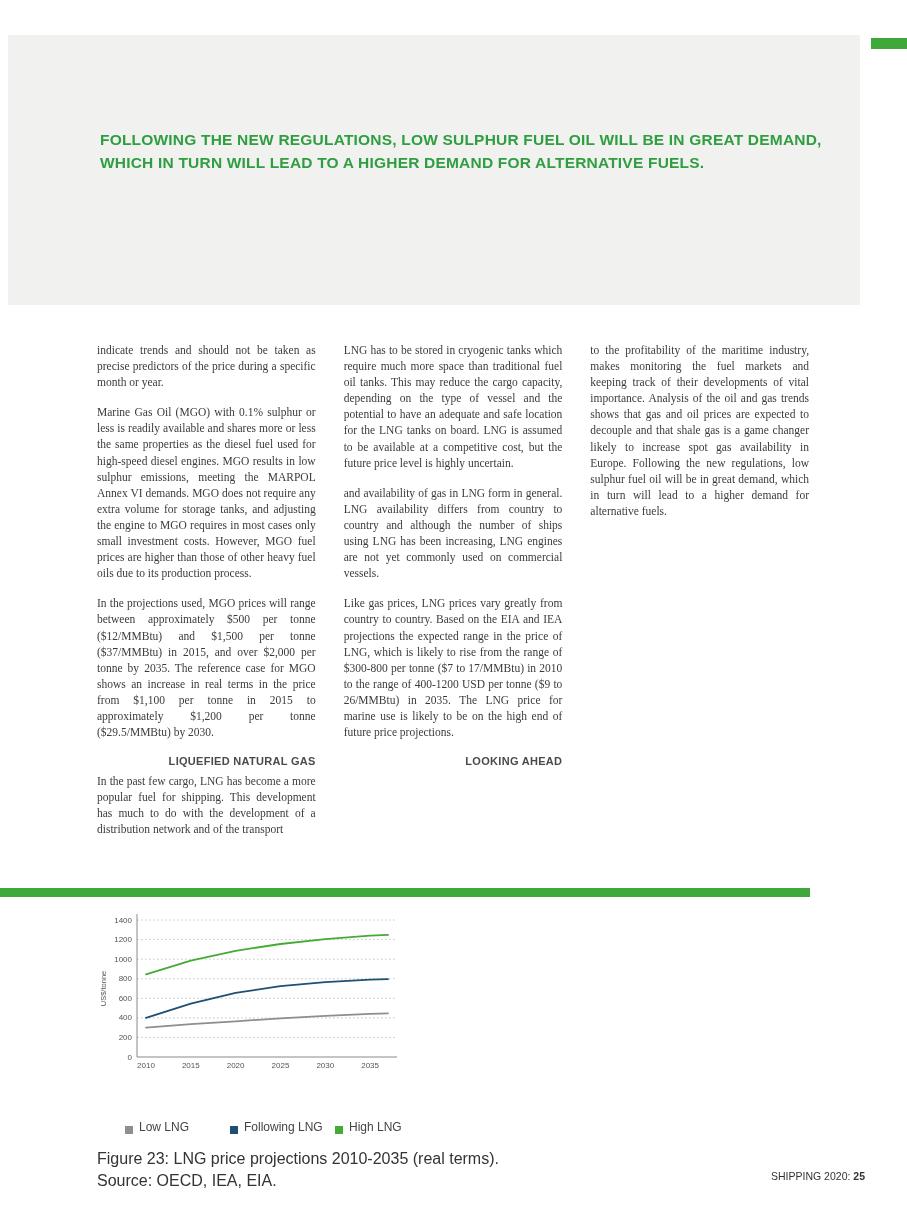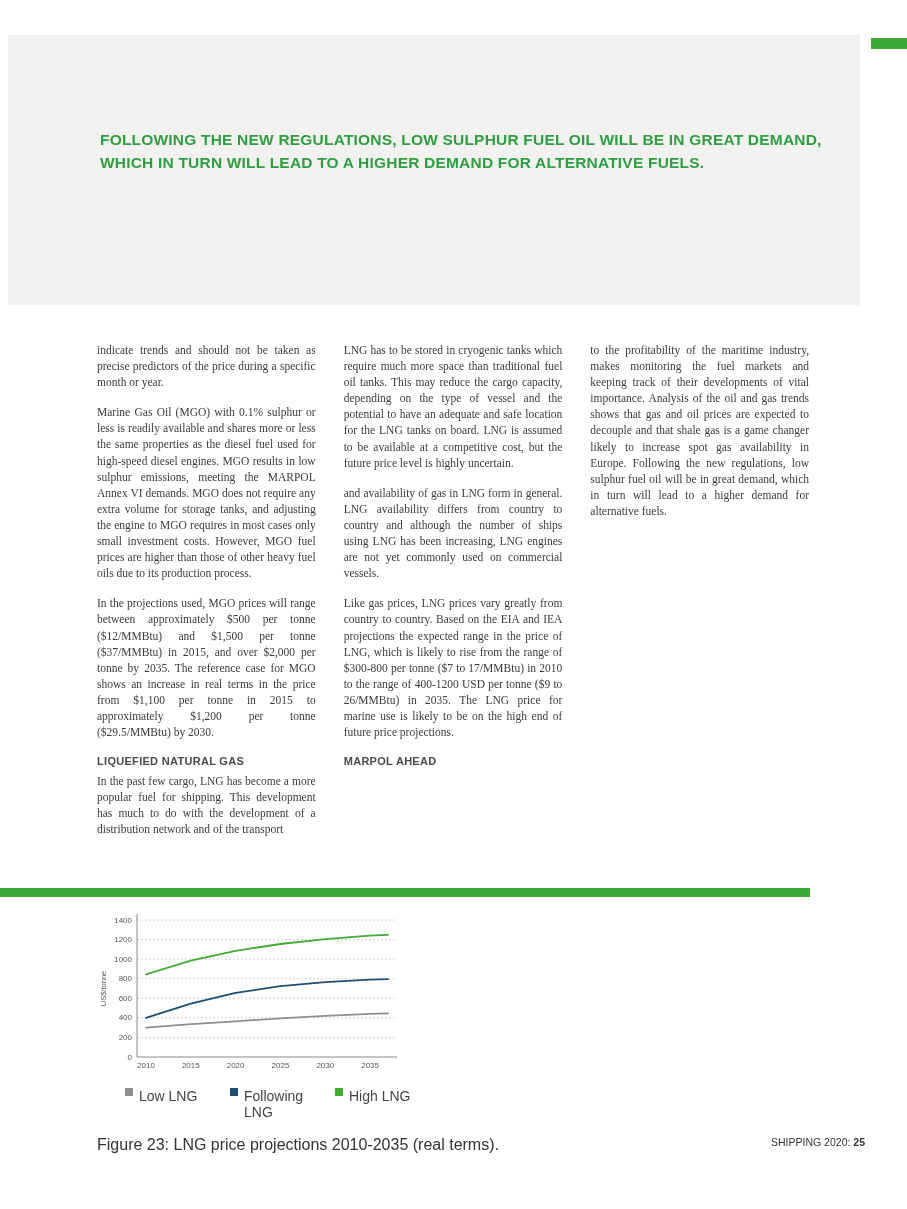--- a/index.html
+++ b/index.html
@@ -53,60 +53,61 @@
     text-align: justify;
   }
   .col p { margin: 0 0 14px 0; }
   .col h3 {
     margin: 12px 0 3px 0;
     font-family: "Liberation Sans", sans-serif;
     font-size: 11px;
     font-weight: bold;
     color: #4a4a4a;
     letter-spacing: 0.3px;
-    text-align: left;
+    text-align: right;
   }
   .divider-bar {
     position: absolute;
     left: 0; top: 888px;
     width: 810px; height: 9px;
     background: #3ea83b;
   }
   .figure {
     position: absolute;
     left: 97px; top: 906px;
     width: 712px;
   }
   .chart-svg { display: block; }
   .legend {
     display: flex;
     margin: 12px 0 0 28px;
   }
   .legend-item {
     display: flex;
-    align-items: flex-start;
+    align-items: flex-end;
     width: 105px;
-    font-size: 14px;
+    font-size: 12px;
     color: #444444;
+    margin-top: 32px;
   }
   .swatch {
     width: 8px; height: 8px;
     margin-right: 6px;
     display: inline-block;
     flex: none;
   }
   .caption {
     margin-top: 14px;
     font-size: 16px;
     color: #333333;
     line-height: 1.35;
   }
   .footer {
     position: absolute;
-    right: 42px; top: 1136px;
+    right: 42px; top: 1170px;
     font-size: 10.5px;
     color: #333333;
   }
   .footer b { font-weight: bold; }
 </style>
 </head>
 <body>
 
 <div class="page">
 
@@ -120,21 +121,21 @@
         <p>indicate trends and should not be taken as precise predictors of the price during a specific month or year.</p>
         <p>Marine Gas Oil (MGO) with 0.1% sulphur or less is readily available and shares more or less the same properties as the diesel fuel used for high-speed diesel engines. MGO results in low sulphur emissions, meeting the MARPOL Annex VI demands. MGO does not require any extra volume for storage tanks, and adjusting the engine to MGO requires in most cases only small investment costs. However, MGO fuel prices are higher than those of other heavy fuel oils due to its production process.</p>
         <p>In the projections used, MGO prices will range between approximately $500 per tonne ($12/MMBtu) and $1,500 per tonne ($37/MMBtu) in 2015, and over $2,000 per tonne by 2035. The reference case for MGO shows an increase in real terms in the price from $1,100 per tonne in 2015 to approximately $1,200 per tonne ($29.5/MMBtu) by 2030.</p>
         <h3>LIQUEFIED NATURAL GAS</h3>
         <p>In the past few cargo, LNG has become a more popular fuel for shipping. This development has much to do with the development of a distribution network and of the transport</p>
       </div>
     <div class="col" id="col-1">
         <p>LNG has to be stored in cryogenic tanks which require much more space than traditional fuel oil tanks. This may reduce the cargo capacity, depending on the type of vessel and the potential to have an adequate and safe location for the LNG tanks on board. LNG is assumed to be available at a competitive cost, but the future price level is highly uncertain.</p>
         <p>and availability of gas in LNG form in general. LNG availability differs from country to country and although the number of ships using LNG has been increasing, LNG engines are not yet commonly used on commercial vessels.</p>
         <p>Like gas prices, LNG prices vary greatly from country to country. Based on the EIA and IEA projections the expected range in the price of LNG, which is likely to rise from the range of $300-800 per tonne ($7 to 17/MMBtu) in 2010 to the range of 400-1200 USD per tonne ($9 to 26/MMBtu) in 2035. The LNG price for marine use is likely to be on the high end of future price projections.</p>
-        <h3>MARPOL AHEAD</h3>
+        <h3>LOOKING AHEAD</h3>
       </div>
     <div class="col" id="col-2">
         <p>to the profitability of the maritime industry, makes monitoring the fuel markets and keeping track of their developments of vital importance. Analysis of the oil and gas trends shows that gas and oil prices are expected to decouple and that shale gas is a game changer likely to increase spot gas availability in Europe. Following the new regulations, low sulphur fuel oil will be in great demand, which in turn will lead to a higher demand for alternative fuels.</p>
       </div>
   </div>
 
   <div class="divider-bar"></div>
 
   <div class="figure">
     <svg id="chart-svg" class="chart-svg" width="310" height="170">
@@ -175,20 +176,21 @@
           <span class="swatch" style="background: rgb(30, 79, 116);"></span>
           <span>Following LNG</span>
         </div>
         <div class="legend-item">
           <span class="swatch" style="background: rgb(68, 171, 53);"></span>
           <span>High LNG</span>
         </div>
       </div>
     <div class="caption">
       <div>Figure 23: LNG price projections 2010-2035 (real terms).</div>
+      <div>Source: OECD, IEA, EIA.</div>
     </div>
   </div>
 
   <div class="footer">
     <span>SHIPPING 2020:</span>
     <b>25</b>
   </div>
 
 </div>
 

